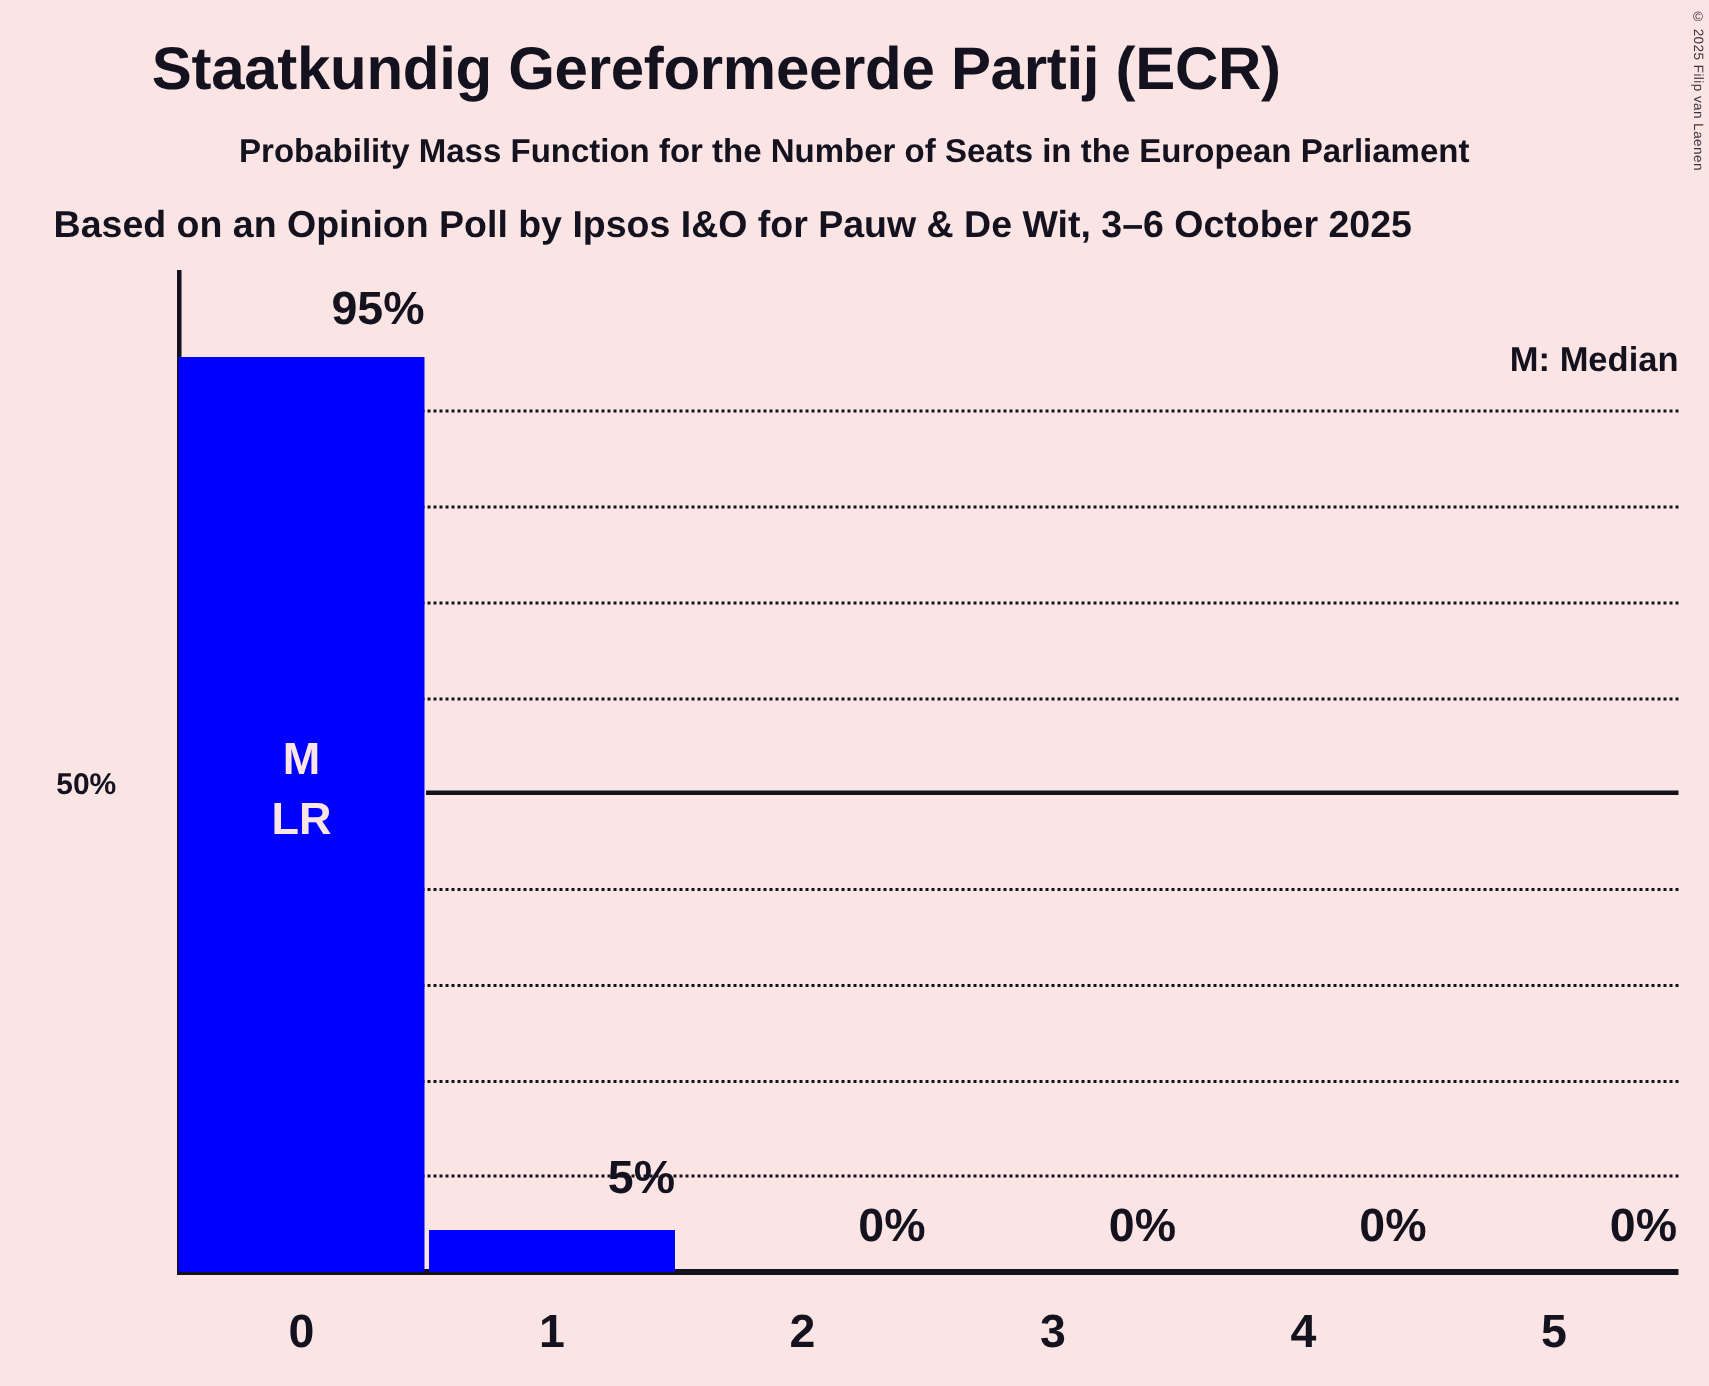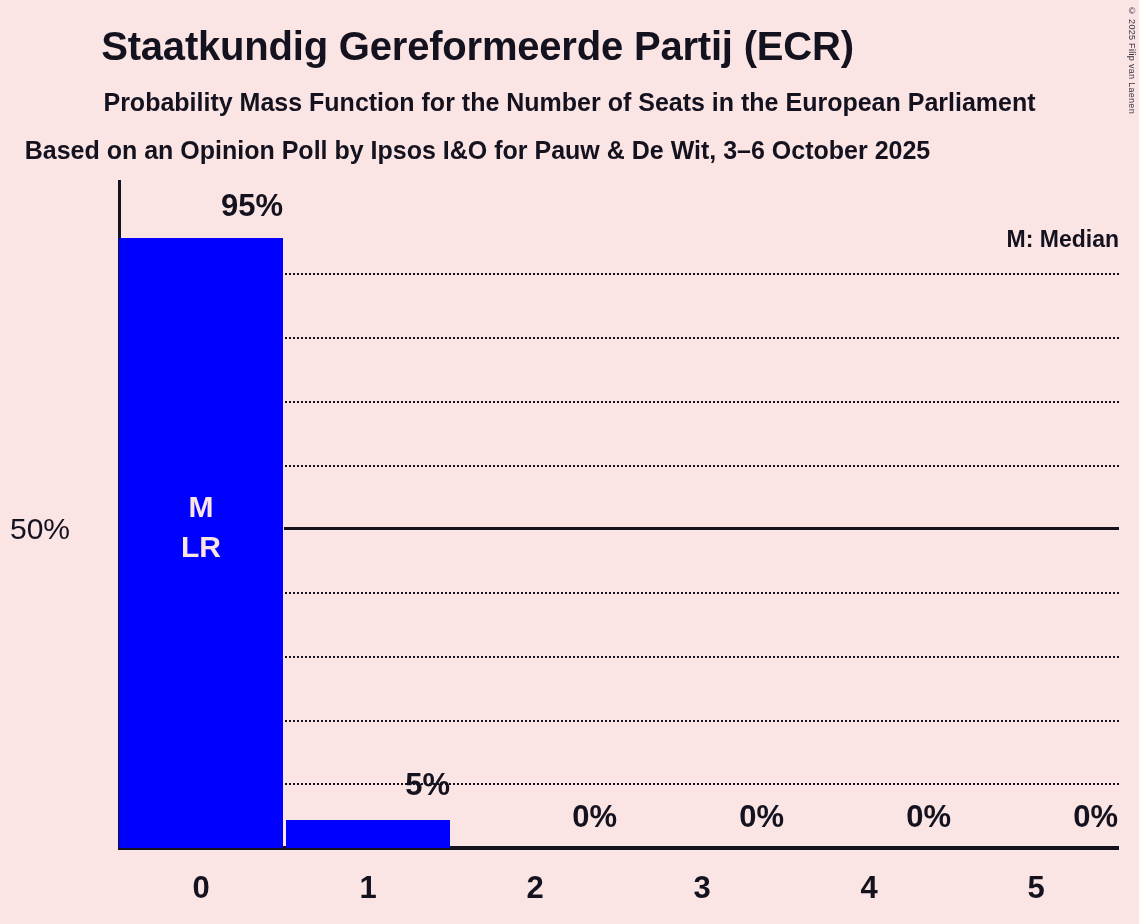--- a/index.html
+++ b/index.html
@@ -32,27 +32,27 @@
     font-weight: bold;
     letter-spacing: -0.2px;
     white-space: nowrap;
   }
   .subtitle1 {
     position: absolute;
     left: 0;
     top: 88px;
     width: 1139px;
     text-align: center;
-    font-size: 25px;
+    font-size: 22px;
     font-weight: bold;
     white-space: nowrap;
   }
   .subtitle2 {
     position: absolute;
-    left: 1px;
+    left: 12px;
     top: 136px;
     width: 953px;
     text-align: center;
     font-size: 25px;
     font-weight: bold;
     white-space: nowrap;
   }
   .copyright {
     position: absolute;
     right: 2px;
@@ -97,23 +97,23 @@
     height: 0;
     border-top: 2px dotted #14121f;
   }
   .gridline.solid {
     left: 284px;
     width: 835px;
     border-top: 3px solid #14121f;
   }
   .ylabel {
     position: absolute;
-    font-size: 30px;
-    font-weight: normal;
-    text-align: left;
+    font-size: 20px;
+    font-weight: bold;
+    text-align: center;
     white-space: nowrap;
   }
   .bar {
     position: absolute;
     background: #0000ff;
   }
   .bar-value {
     position: absolute;
     font-size: 31px;
     font-weight: bold;

